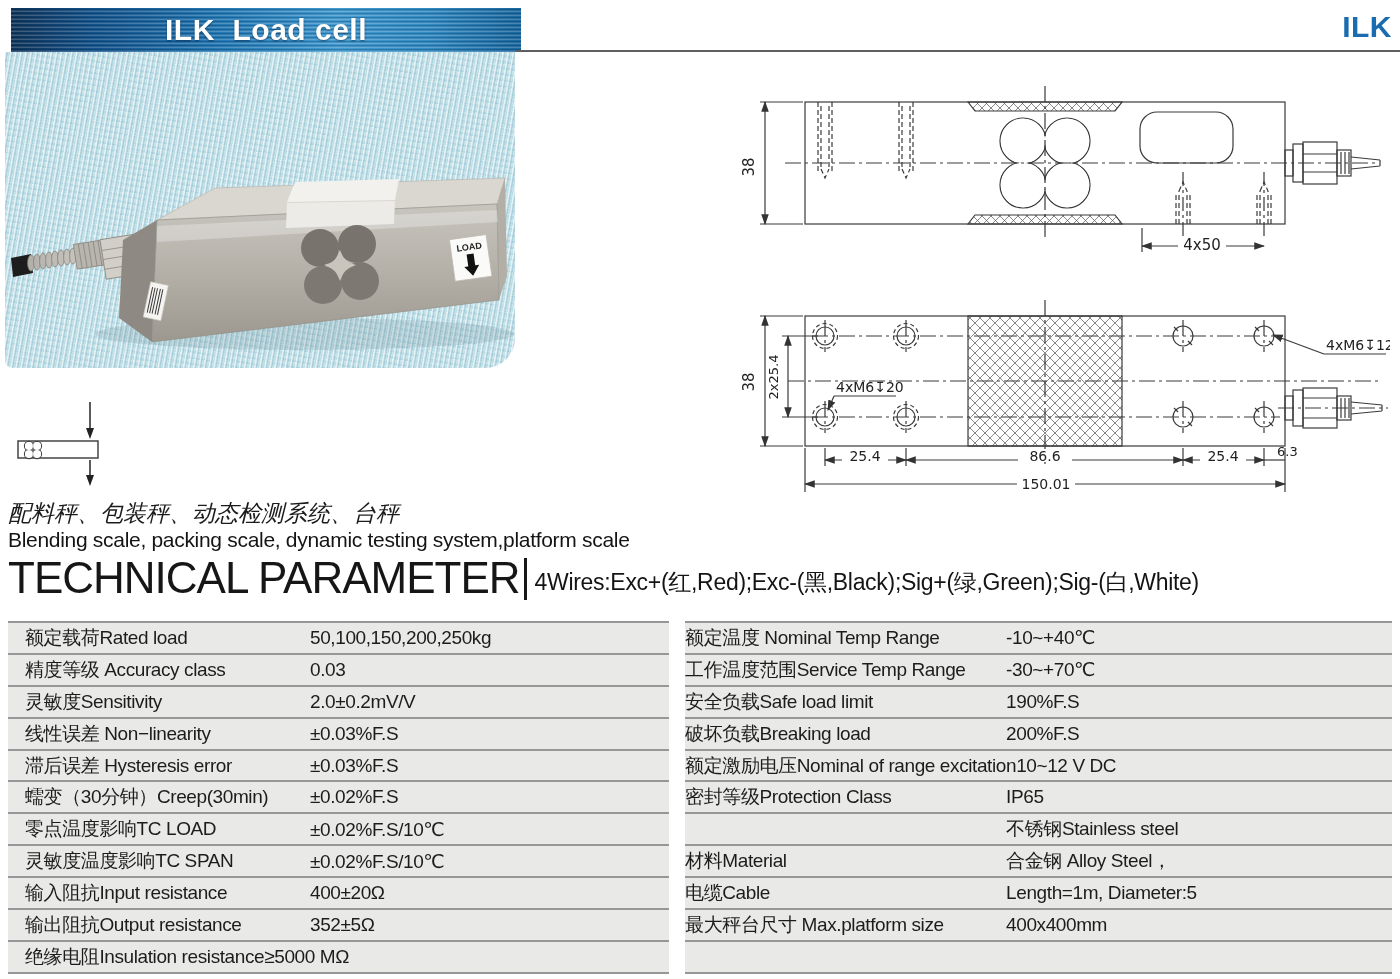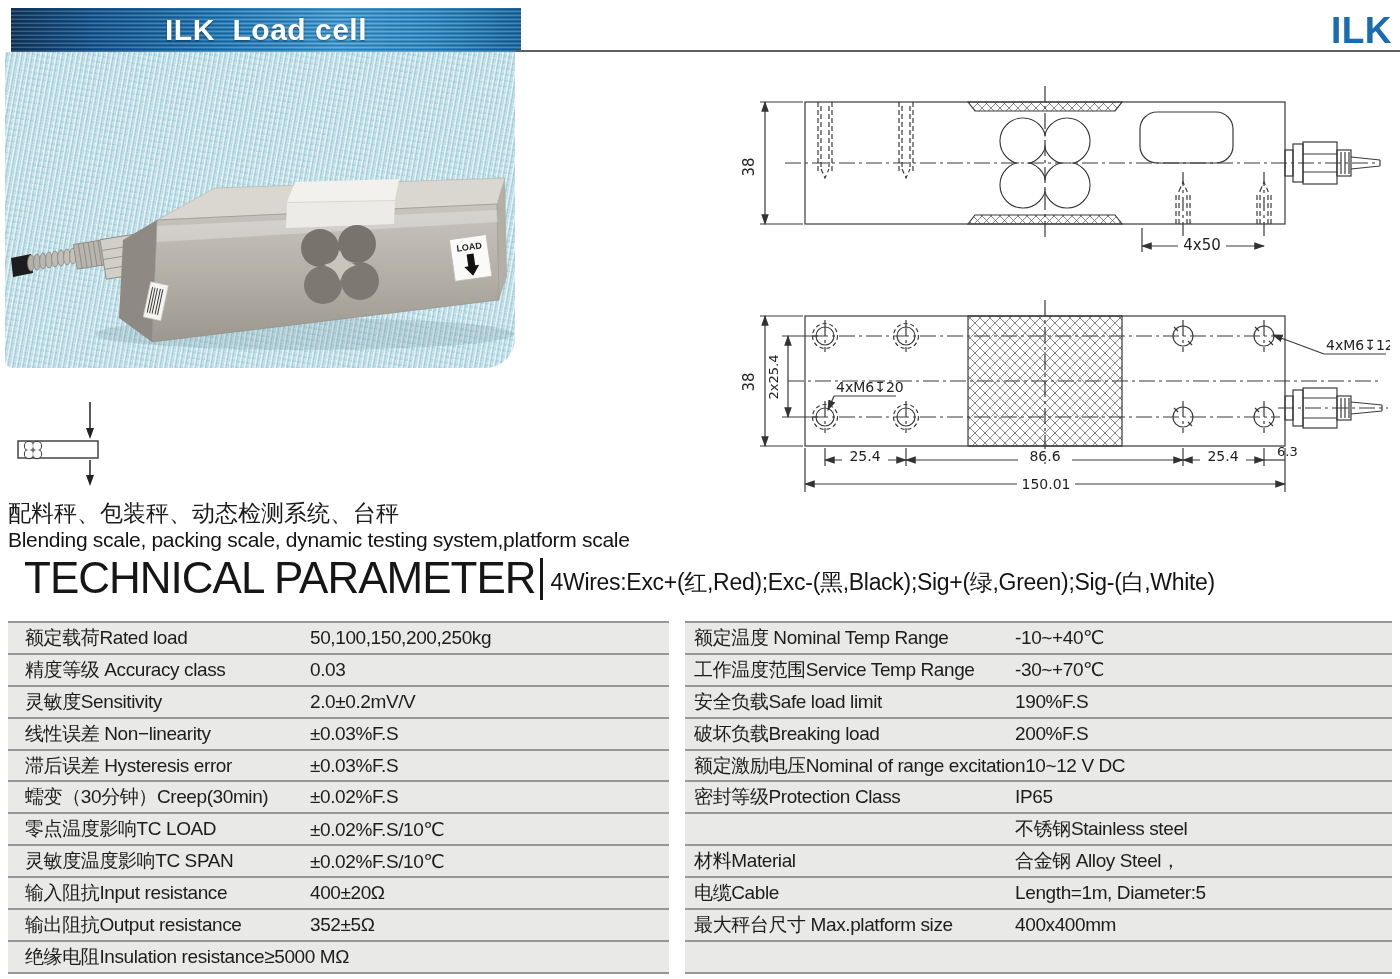--- a/index.html
+++ b/index.html
@@ -13,53 +13,53 @@
     background:
       repeating-linear-gradient(0deg, rgba(255,255,255,0.20) 0 1px, rgba(8,40,72,0.28) 2px 3px, rgba(255,255,255,0.02) 3px 4px),
       linear-gradient(90deg,#0a2f55 0%,#0f4f89 16%,#1d76b4 40%,#3e9bd3 64%,#2e8ac4 82%,#15659f 100%);
     display:flex;align-items:center;justify-content:center;
   }
   .banner-title{
     color:#ffffff;font-size:30px;font-weight:bold;white-space:pre;letter-spacing:0.5px;
     text-shadow:0 1px 2px rgba(0,30,60,0.6);
   }
   .brand{
-    position:absolute;top:10px;right:8px;font-size:37px;font-weight:bold;color:#1a6cb0;letter-spacing:0.5px;
+    position:absolute;top:10px;right:8px;font-size:30px;font-weight:bold;color:#1a6cb0;letter-spacing:0.5px;
   }
   .top-rule{position:absolute;left:515px;top:50px;width:885px;height:2px;background:#5f5f5f;}
   
   .photo{
     position:absolute;left:5px;top:52px;width:510px;height:316px;
     background-color:#c6e3ea;
     background-image:
       repeating-linear-gradient(100deg, rgba(255,255,255,0.55) 0 1px, rgba(122,170,188,0.30) 2px 3px, transparent 3px 5px),
       repeating-linear-gradient(12deg, rgba(170,210,224,0.5) 0 2px, transparent 2px 6px);
     border-radius:0 0 30px 8px;
   }
   .photo svg{display:block;width:100%;height:100%;}
   .force-diagram{position:absolute;left:10px;top:398px;width:110px;height:92px;}
   
-  .desc-cn{position:absolute;left:8px;top:498px;font-size:23px;color:#1b1b1b;}
+  .desc-cn{position:absolute;left:8px;top:498px;font-size:23px;color:#1b1b1b;font-style:italic;}
   .desc-en{position:absolute;left:8px;top:528px;font-size:21px;letter-spacing:-0.3px;color:#141414;}
   
-  .section-head{position:absolute;left:8px;top:556px;display:flex;align-items:flex-end;margin-left:16px;}
+  .section-head{position:absolute;left:8px;top:556px;display:flex;align-items:flex-end;}
   .section-title{font-size:44px;font-weight:400;letter-spacing:-1px;line-height:1;margin:0;color:#161616;}
   .section-divider{width:3px;height:42px;background:#161616;margin:0 8px 0 4px;}
   .wires-note{font-size:23px;letter-spacing:-0.3px;padding-bottom:2px;color:#141414;}
   
   .tables{position:absolute;left:8px;top:621px;width:1384px;display:flex;gap:16px;}
   .ptable{border-bottom:2px solid #979797;}
   .ptable.left{width:664px;}
   .ptable.right{width:710px;}
   .prow{
     height:29.9px;border-top:2px solid #979797;background:#e9e9e7;
     display:flex;align-items:center;font-size:19px;letter-spacing:-0.4px;white-space:nowrap;color:#1c1c1c;
   }
   .ptable.left  .plabel{flex:0 0 285px;padding-left:17px;overflow:visible;}
-  .ptable.right .plabel{flex:0 0 321px;padding-left:9px;overflow:visible;}
+  .ptable.right .plabel{flex:0 0 321px;overflow:visible;}
   .ptable .plabel.flow{flex:0 0 auto;}
   .pvalue{flex:1 1 auto;}
   
   .drawing1{position:absolute;left:730px;top:72px;width:660px;height:210px;}
   .drawing2{position:absolute;left:730px;top:288px;width:660px;height:230px;}
   .drw text{font-family:"DejaVu Sans","Liberation Sans",sans-serif;fill:#222;}
 </style>
 </head>
 <body>
 

